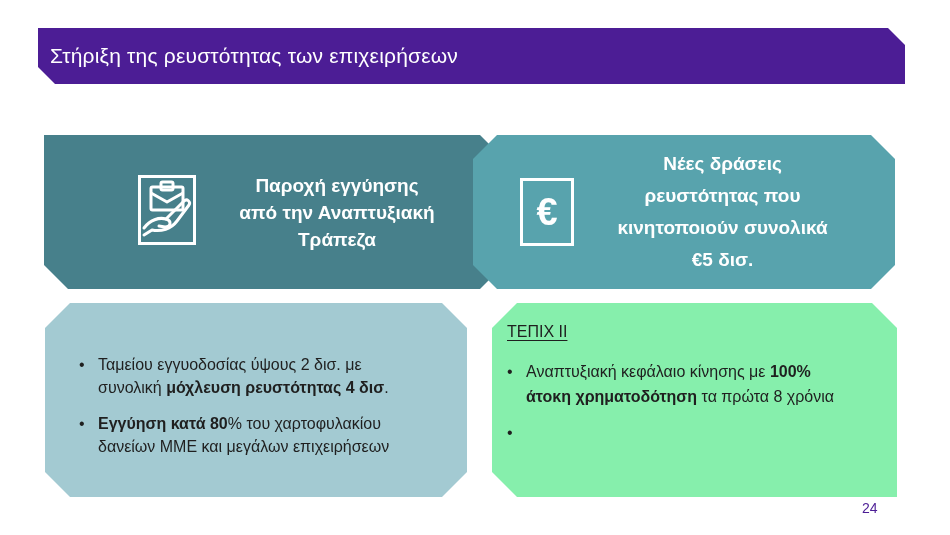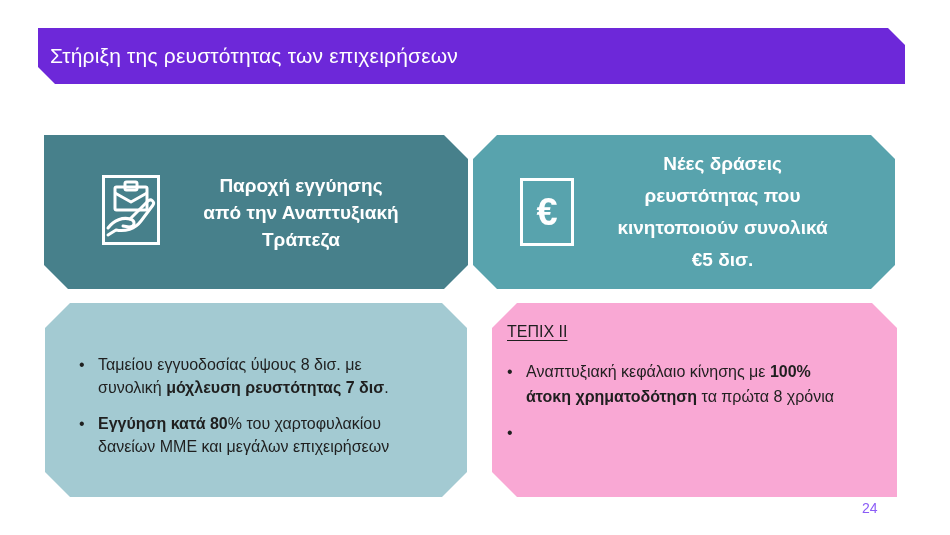--- a/index.html
+++ b/index.html
@@ -3,31 +3,32 @@
 <meta charset="utf-8">
 <style>
   html,body{margin:0;padding:0;background:#ffffff;}
   .slide{
     position:relative;width:950px;height:535px;background:#ffffff;overflow:hidden;
     font-family:"Liberation Sans","DejaVu Sans",sans-serif;color:#1f1f1f;
   }
   
   .title-bar{
     position:absolute;left:38px;top:28px;width:867px;height:56px;
-    background:#6d28d9;display:flex;align-items:center;
+    background:#4c1d95;display:flex;align-items:center;
     clip-path:polygon(0 0, calc(100% - 17px) 0, 100% 17px, 100% 100%, 17px 100%, 0 calc(100% - 17px));
   }
   .title-bar h1{
     margin:0;padding:0 0 0 12px;font-size:21px;font-weight:400;color:#ffffff;letter-spacing:.2px;
   }
   
   .hex{position:absolute;top:135px;height:154px;display:flex;align-items:center;}
   .box1{
     left:44px;width:424px;background:#47808b;
     clip-path:polygon(0 0, calc(100% - 24px) 0, 100% 24px, 100% calc(100% - 24px), calc(100% - 24px) 100%, 24px 100%, 0 calc(100% - 24px));
+    padding-left:36px;
   }
   .box2{
     left:473px;width:422px;background:#58a3ad;
     clip-path:polygon(24px 0, calc(100% - 24px) 0, 100% 24px, 100% calc(100% - 24px), calc(100% - 24px) 100%, 24px 100%, 0 calc(100% - 24px), 0 24px);
   }
   .hex-title{
     flex:1;text-align:center;color:#ffffff;font-weight:700;font-size:19px;
     white-space:pre-line;
   }
   .box1 .hex-title{line-height:27px;padding-right:26px;}
@@ -39,36 +40,36 @@
   }
   .euro-box span{color:#ffffff;font-size:38px;font-weight:600;line-height:1;}
   
   .panel{position:absolute;top:303px;height:194px;box-sizing:border-box;}
   .left-panel{
     left:45px;width:422px;background:#a3cad2;
     clip-path:polygon(25px 0, calc(100% - 25px) 0, 100% 25px, 100% calc(100% - 25px), calc(100% - 25px) 100%, 25px 100%, 0 calc(100% - 25px), 0 25px);
     padding:50px 34px 0 34px;
   }
   .right-panel{
-    left:492px;width:405px;background:#f9a8d4;
+    left:492px;width:405px;background:#86efac;
     clip-path:polygon(25px 0, calc(100% - 25px) 0, 100% 25px, 100% 100%, 25px 100%, 0 calc(100% - 25px), 0 25px);
     padding:18px 10px 0 15px;
   }
   .panel-heading{
     font-size:16px;line-height:22px;text-decoration:underline;text-underline-offset:3px;
     margin-bottom:16px;
   }
   .bullet-row{display:flex;align-items:flex-start;}
   .left-panel .bullet-row{margin-bottom:13px;font-size:16px;line-height:23px;}
   .right-panel .bullet-row{margin-bottom:11px;font-size:16px;line-height:25px;}
   .bullet{width:19px;flex-shrink:0;}
   .bullet-text{white-space:pre-wrap;}
   .bold{font-weight:700;}
   
-  .page-number{position:absolute;left:862px;top:500px;font-size:14px;color:#8b5cf6;}
+  .page-number{position:absolute;left:862px;top:500px;font-size:14px;color:#4c1d95;}
 </style>
 </head>
 <body>
 
 <div class="slide">
 
   <header class="title-bar">
     <h1>Στήριξη της ρευστότητας των επιχειρήσεων</h1>
   </header>
 
@@ -94,22 +95,22 @@
     </span>
     <div class="hex-title">Νέες δράσεις
 ρευστότητας που
 κινητοποιούν συνολικά
 €5 δισ.</div>
   </section>
 
   <section class="panel left-panel">
     <div class="bullet-row">
       <span class="bullet">•</span>
-      <div class="bullet-text"><span>Ταμείου εγγυοδοσίας ύψους 8 δισ. με
-συνολική </span><span class="bold">μόχλευση ρευστότητας 7 δισ</span><span>.</span></div>
+      <div class="bullet-text"><span>Ταμείου εγγυοδοσίας ύψους 2 δισ. με
+συνολική </span><span class="bold">μόχλευση ρευστότητας 4 δισ</span><span>.</span></div>
     </div>
     <div class="bullet-row">
       <span class="bullet">•</span>
       <div class="bullet-text"><span class="bold">Εγγύηση κατά 80</span><span>% του χαρτοφυλακίου
 δανείων ΜΜΕ και μεγάλων επιχειρήσεων</span></div>
     </div>
   </section>
 
   <section class="panel right-panel">
     <div class="panel-heading">ΤΕΠΙΧ ΙΙ</div>

